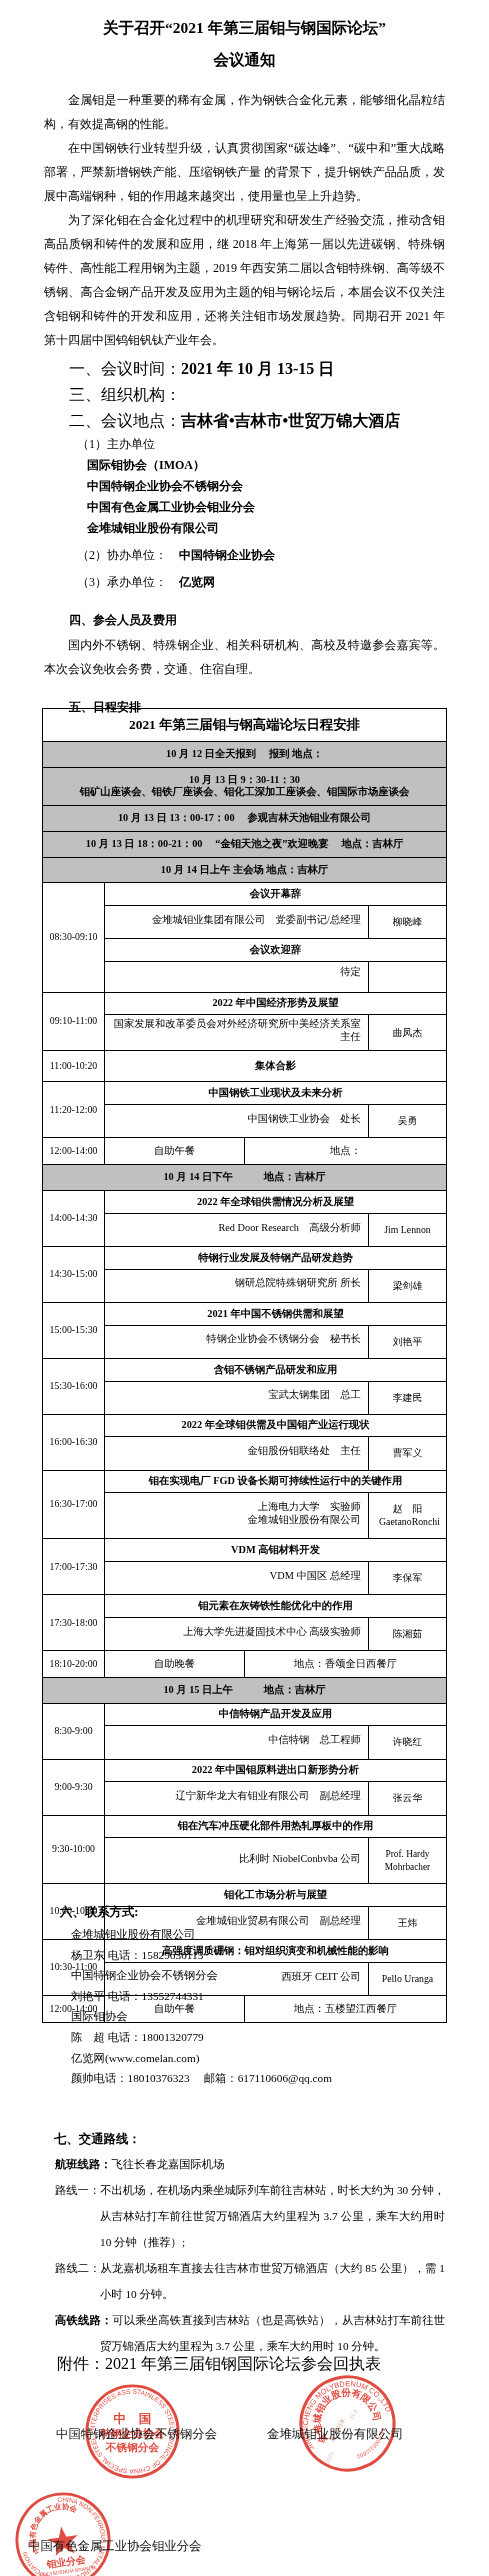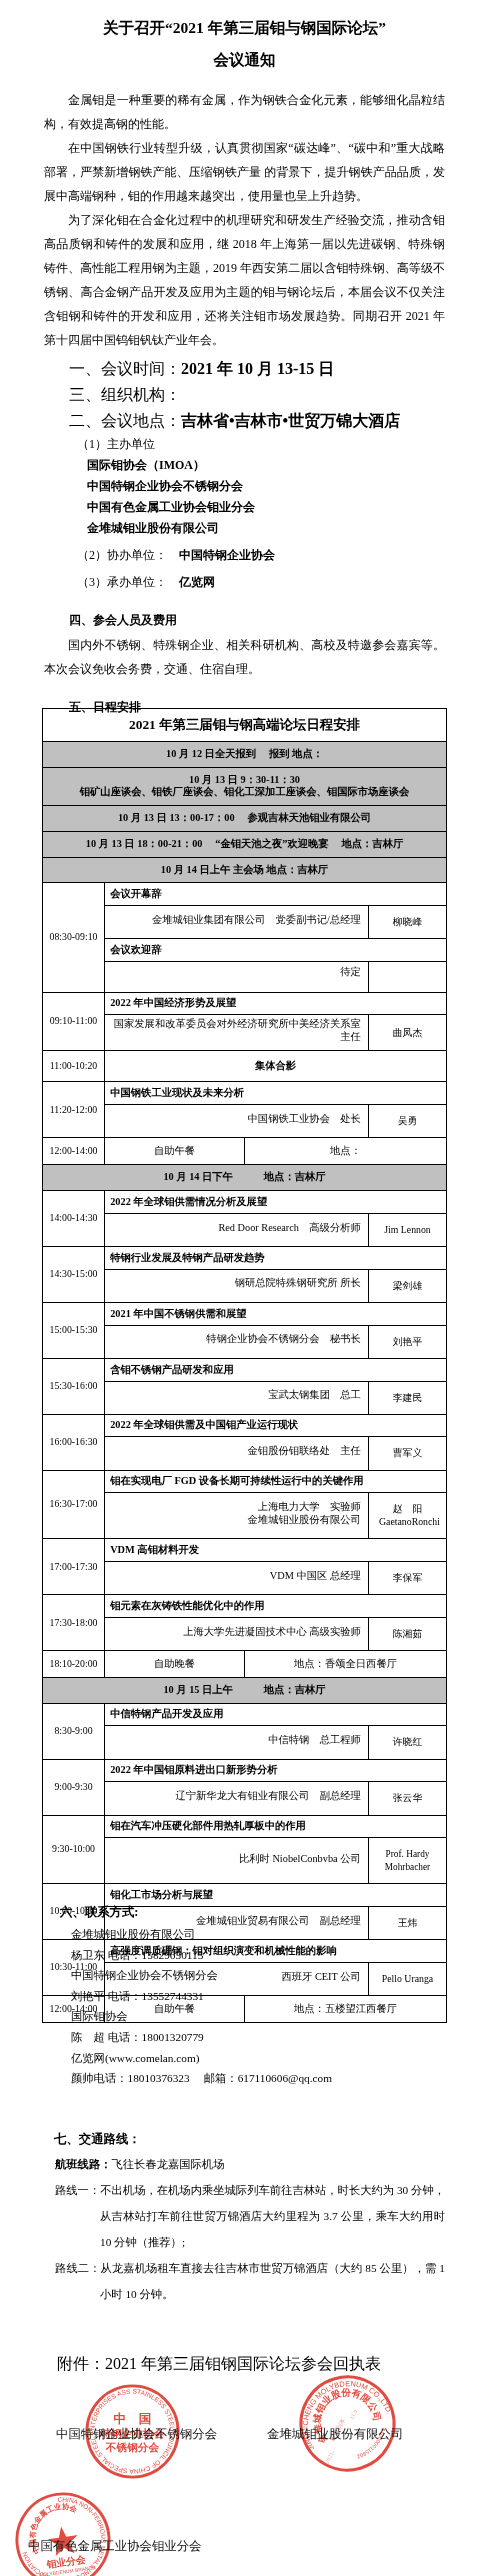--- a/index.html
+++ b/index.html
@@ -19,21 +19,21 @@
   .org-line.sub{margin-left:87px;font-weight:bold;}
   .org-line.gap{margin-top:6.2px;}
   .sec-head{margin:13.4px 44px 0 69px;font-size:12px;font-weight:bold;line-height:26px;}
   
   .agenda{border-collapse:collapse;margin:0 auto;width:404px;table-layout:fixed;border:1.5px solid #000;}
   .agenda td{border:1px solid #000;font-size:10.3px;line-height:12.4px;overflow:hidden;}
   .agenda .tbl-title{font-size:13.4px;font-weight:bold;text-align:center;height:30px;border-bottom:1.5px solid #000;}
   .agenda .banner{background:#c0c0c0;font-weight:bold;text-align:center;font-size:10.3px;padding:6.2px 2.1px;}
   .agenda .banner .l2{font-weight:bold;}
   .agenda .time{ text-align:center;font-size:9.8px;}
-  .agenda .ttl{font-weight:bold;text-align:left;padding:4.1px 5.2px;height:13.4px;}
+  .agenda .ttl{font-weight:bold;text-align:center;padding:4.1px 5.2px;height:13.4px;}
   .agenda .aff{text-align:right;padding:3.1px 7.2px 7.2px 4.1px;height:14.4px;font-size:10.3px;}
   .agenda .spk{text-align:center;font-size:9.8px;padding:10px;}
   .agenda .meal{text-align:center;padding:6.7px 2.1px;}
   .agenda .photo{text-align:center;font-weight:bold;padding:8.8px 2.1px;}
   
   .c-head{margin:0 44px 0 60px;font-size:12.4px;font-weight:bold;line-height:24px;}
   .c-line{margin:0 44px 0 71px;font-size:11.3px;line-height:20.6px;}
   .t-line{margin:0 44px 0 55px;font-size:11.3px;line-height:26px;text-align:justify;}
   .t-line .lbl{font-weight:bold;}
   .t-hang{padding-left:45px;text-indent:-45px;}
@@ -309,20 +309,21 @@
     <div class="c-line">陈　超 电话：18001320779</div>
     <div class="c-line">亿览网(www.comelan.com)</div>
     <div class="c-line">颜帅电话：18010376323　 邮箱：617110606@qq.com</div>
   </div>
 
   <div class="abs" style="top:2127px;">
     <div class="c-head" style="margin-left:54px;">七、交通路线：</div>
     <div class="t-line"><span class="lbl">航班线路：</span><span>飞往长春龙嘉国际机场</span></div>
     <div class="t-line t-hang">路线一：不出机场，在机场内乘坐城际列车前往吉林站，时长大约为 30 分钟，从吉林站打车前往世贸万锦酒店大约里程为 3.7 公里，乘车大约用时 10 分钟（推荐）;</div>
     <div class="t-line t-hang">路线二：从龙嘉机场租车直接去往吉林市世贸万锦酒店（大约 85 公里），需 1 小时 10 分钟。</div>
+    <div class="t-line t-hang"><span class="lbl">高铁线路：</span><span>可以乘坐高铁直接到吉林站（也是高铁站），从吉林站打车前往世贸万锦酒店大约里程为 3.7 公里，乘车大约用时 10 分钟。</span></div>
   </div>
 
   <div class="abs" style="top:2355px;">
     <div class="attach-line">附件：2021 年第三届钼钢国际论坛参会回执表</div>
   </div>
 
   <div class="abs stampzone" style="top:2374px;">
 
     <div class="org-label" style="left:56px;top:52px;">中国特钢企业协会不锈钢分会</div>
     <div class="org-label" style="left:267px;top:52px;">金堆城钼业股份有限公司</div>

